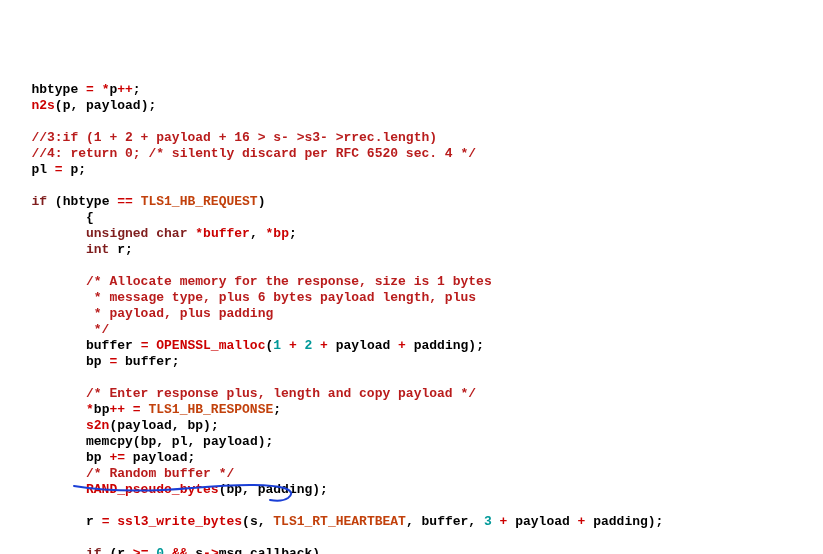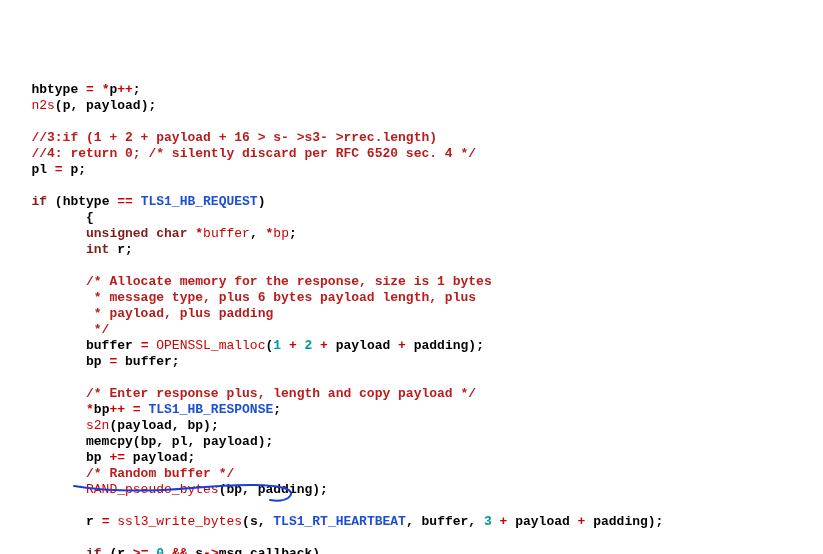--- a/index.html
+++ b/index.html
@@ -18,23 +18,23 @@
     position: relative;
     padding: 2px 0 0 8px;
     width: 823px;
     height: 554px;
     box-sizing: border-box;
   }
   .c-k   { color: #7f1d1d; }          
   .c-id  { color: #000000; }          
   .c-cmt { color: #b91c1c; }          
   .c-op  { color: #cc0000; }          
-  .c-mac { color: #1d4ed8; }          
+  .c-mac { color: #c2410c; }          
   .c-num { color: #009999; }          
-  .c-fn  { color: #cc0000; font-weight: normal; } 
+  .c-fn  { color: #cc0000; font-weight: bold; } 
 
   .uline {
     position: absolute;
     pointer-events: none;
   }
   .uline svg { display:block; }
 </style>
 </head>
 <body>
 

